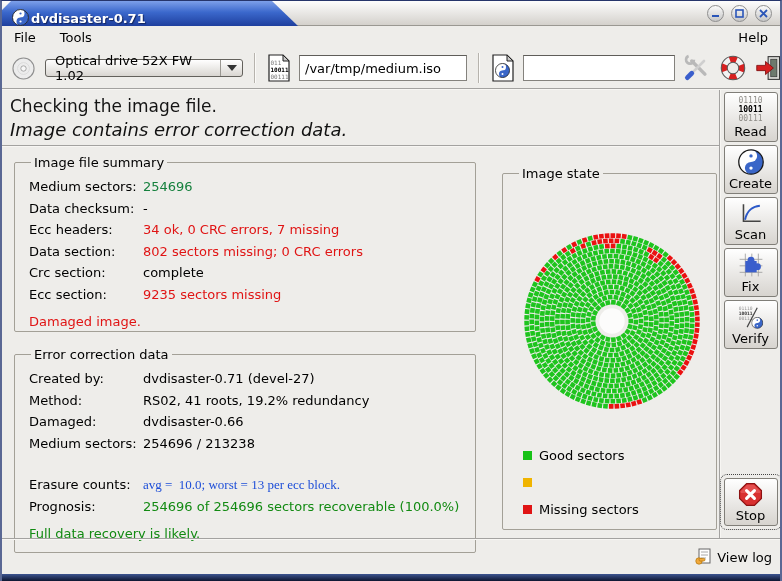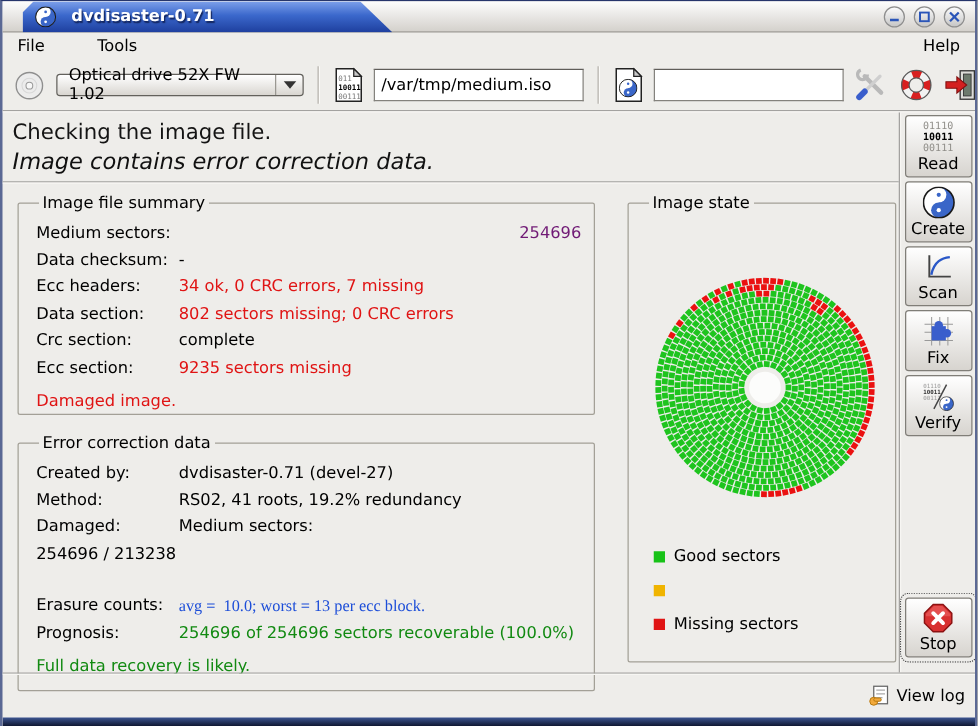--- a/index.html
+++ b/index.html
@@ -8,33 +8,33 @@
 
   .window{
     width:782px; height:581px; display:flex; flex-direction:column;
     background:#eeedea; border-left:2px solid #5a6894; border-right:2px solid #5a6894;
     border-top:1px solid #26356b; overflow:hidden;
   }
 
   
   .titlebar{ height:25px; background:linear-gradient(#fdfdfd,#d4d1cc); position:relative; flex:0 0 auto; border-bottom:1px solid #9a9892;}
   .title-tab{
-    position:absolute; left:16px; top:0; height:25px; width:296px;
-    display:flex; align-items:center; gap:12px; padding:0 36px 0 10px;
+    position:absolute; left:0; top:0; height:25px; width:296px;
+    display:flex; align-items:flex-end; gap:2px; padding:0 36px 0 10px;
     background:linear-gradient(#7da0ea 0%, #3b68cc 45%, #1e3f9e 100%);
     clip-path:polygon(0 100%, 0 9px, 9px 0, calc(100% - 26px) 0, 100% 100%);
   }
   .title-text{ color:#fff; font-weight:bold; font-size:13px; text-shadow:1px 1px 1px #12255e; }
   .win-controls{ position:absolute; right:8px; top:4px; display:flex; gap:7px; }
   .win-btn{ width:17px; height:17px; border-radius:50%; border:1px solid #8e8e8e;
     background:linear-gradient(#fbfbfb,#c6c6c6); display:flex; align-items:center; justify-content:center; cursor:default;}
   .win-btn svg{ display:block; }
 
   
-  .menubar{ height:22px; display:flex; align-items:center; padding:0 10px; gap:38px; flex:0 0 auto; }
+  .menubar{ height:22px; display:flex; align-items:center; padding:0 10px; gap:20px; flex:0 0 auto; }
   .menu-item{ padding:1px 2px; }
   .menu-help{ margin-left:auto; }
 
   
   .toolbar{ height:42px; display:flex; align-items:center; padding:0 8px; gap:8px; flex:0 0 auto; border-bottom:2px groove #f7f6f3;}
   .tb-sep{ width:2px; height:30px; border-left:1px solid #b6b3ad; border-right:1px solid #fbfaf8; margin:0 3px; }
   .drive-select{
     height:18px; min-width:198px; display:flex; align-items:center;
     border:1px solid #63615c; border-radius:3px; background:linear-gradient(#ffffff,#d9d6d1); padding-left:9px;
   }
@@ -63,21 +63,21 @@
   .fs-summary{ height:177px; flex:0 0 auto; }
   .fs-ecc{ flex:1; margin-top:15px; }
   .rows{ display:grid; grid-template-columns:114px 1fr; }
   .rows > div{ line-height:21.5px; }
   .lab{ white-space:nowrap; }
   .val{ white-space:pre-wrap; }
   .spacer20{ height:20px; grid-column:1 / span 2; }
   .footer-line{ margin-top:6px; line-height:21px; }
 
   .right-col{ flex:0 0 215px; display:flex; }
-  .fs-state{ flex:1; display:flex; flex-direction:column; align-items:center; }
+  .fs-state{ flex:1; display:flex; flex-direction:column; align-items:center;margin-top:11px; }
   .disc-wrap{ margin-top:40px; }
   .legend{ align-self:flex-start; margin-top:24px; margin-left:6px; }
   .legend-item{ display:flex; align-items:center; gap:7px; height:27px; }
   .legend-swatch{ width:9px; height:9px; flex:0 0 auto; }
 
   
   .sidebar{ flex:0 0 61px; border-left:2px groove #f7f6f3; display:flex; flex-direction:column; align-items:center; padding:2px 0 6px 0; gap:3px; }
   .side-btn{
     width:54px; border:1px solid #807e78; border-radius:3px;
     background:linear-gradient(#ffffff,#d7d4cf); display:flex; flex-direction:column; align-items:center;
@@ -254,21 +254,21 @@
         <div class="h2">Image contains error correction data.</div>
       </div>
 
       <div class="panels">
         <div class="left-col">
 
           <fieldset class="fs-summary">
             <legend>Image file summary</legend>
             <div class="rows">
               <div class="lab">Medium sectors:</div>
-              <div class="val" style="color: #701a75; text-align: right;">254696</div>
+              <div class="val" style="color: #15803d;">254696</div>
               <div class="lab">Data checksum:</div>
               <div class="val" style="color: rgb(0, 0, 0);">-</div>
               <div class="lab">Ecc headers:</div>
               <div class="val" style="color: rgb(224, 20, 20);">34 ok, 0 CRC errors, 7 missing</div>
               <div class="lab">Data section:</div>
               <div class="val" style="color: rgb(224, 20, 20);">802 sectors missing; 0 CRC errors</div>
               <div class="lab">Crc section:</div>
               <div class="val" style="color: rgb(0, 0, 0);">complete</div>
               <div class="lab">Ecc section:</div>
               <div class="val" style="color: rgb(224, 20, 20);">9235 sectors missing</div>
@@ -277,20 +277,21 @@
           </fieldset>
 
           <fieldset class="fs-ecc">
             <legend>Error correction data</legend>
             <div class="rows">
               <div class="lab">Created by:</div>
               <div class="val" style="color: rgb(0, 0, 0);">dvdisaster-0.71 (devel-27)</div>
               <div class="lab">Method:</div>
               <div class="val" style="color: rgb(0, 0, 0);">RS02, 41 roots, 19.2% redundancy</div>
               <div class="lab">Damaged:</div>
+              <div class="val" style="color: rgb(0, 0, 0);">dvdisaster-0.66</div>
               <div class="lab">Medium sectors:</div>
               <div class="val" style="color: rgb(0, 0, 0);">254696 / 213238</div>
               <div class="spacer20"></div>
               <div class="lab">Erasure counts:</div>
               <div class="val" style="color: #1d4ed8; font-family: Liberation Serif, serif;">avg =  10.0; worst = 13 per ecc block.</div>
               <div class="lab">Prognosis:</div>
               <div class="val" style="color: rgb(18, 138, 18);">254696 of 254696 sectors recoverable (100.0%)</div>
             </div>
             <div class="footer-line" style="color: rgb(18, 138, 18);">Full data recovery is likely.</div>
           </fieldset>

